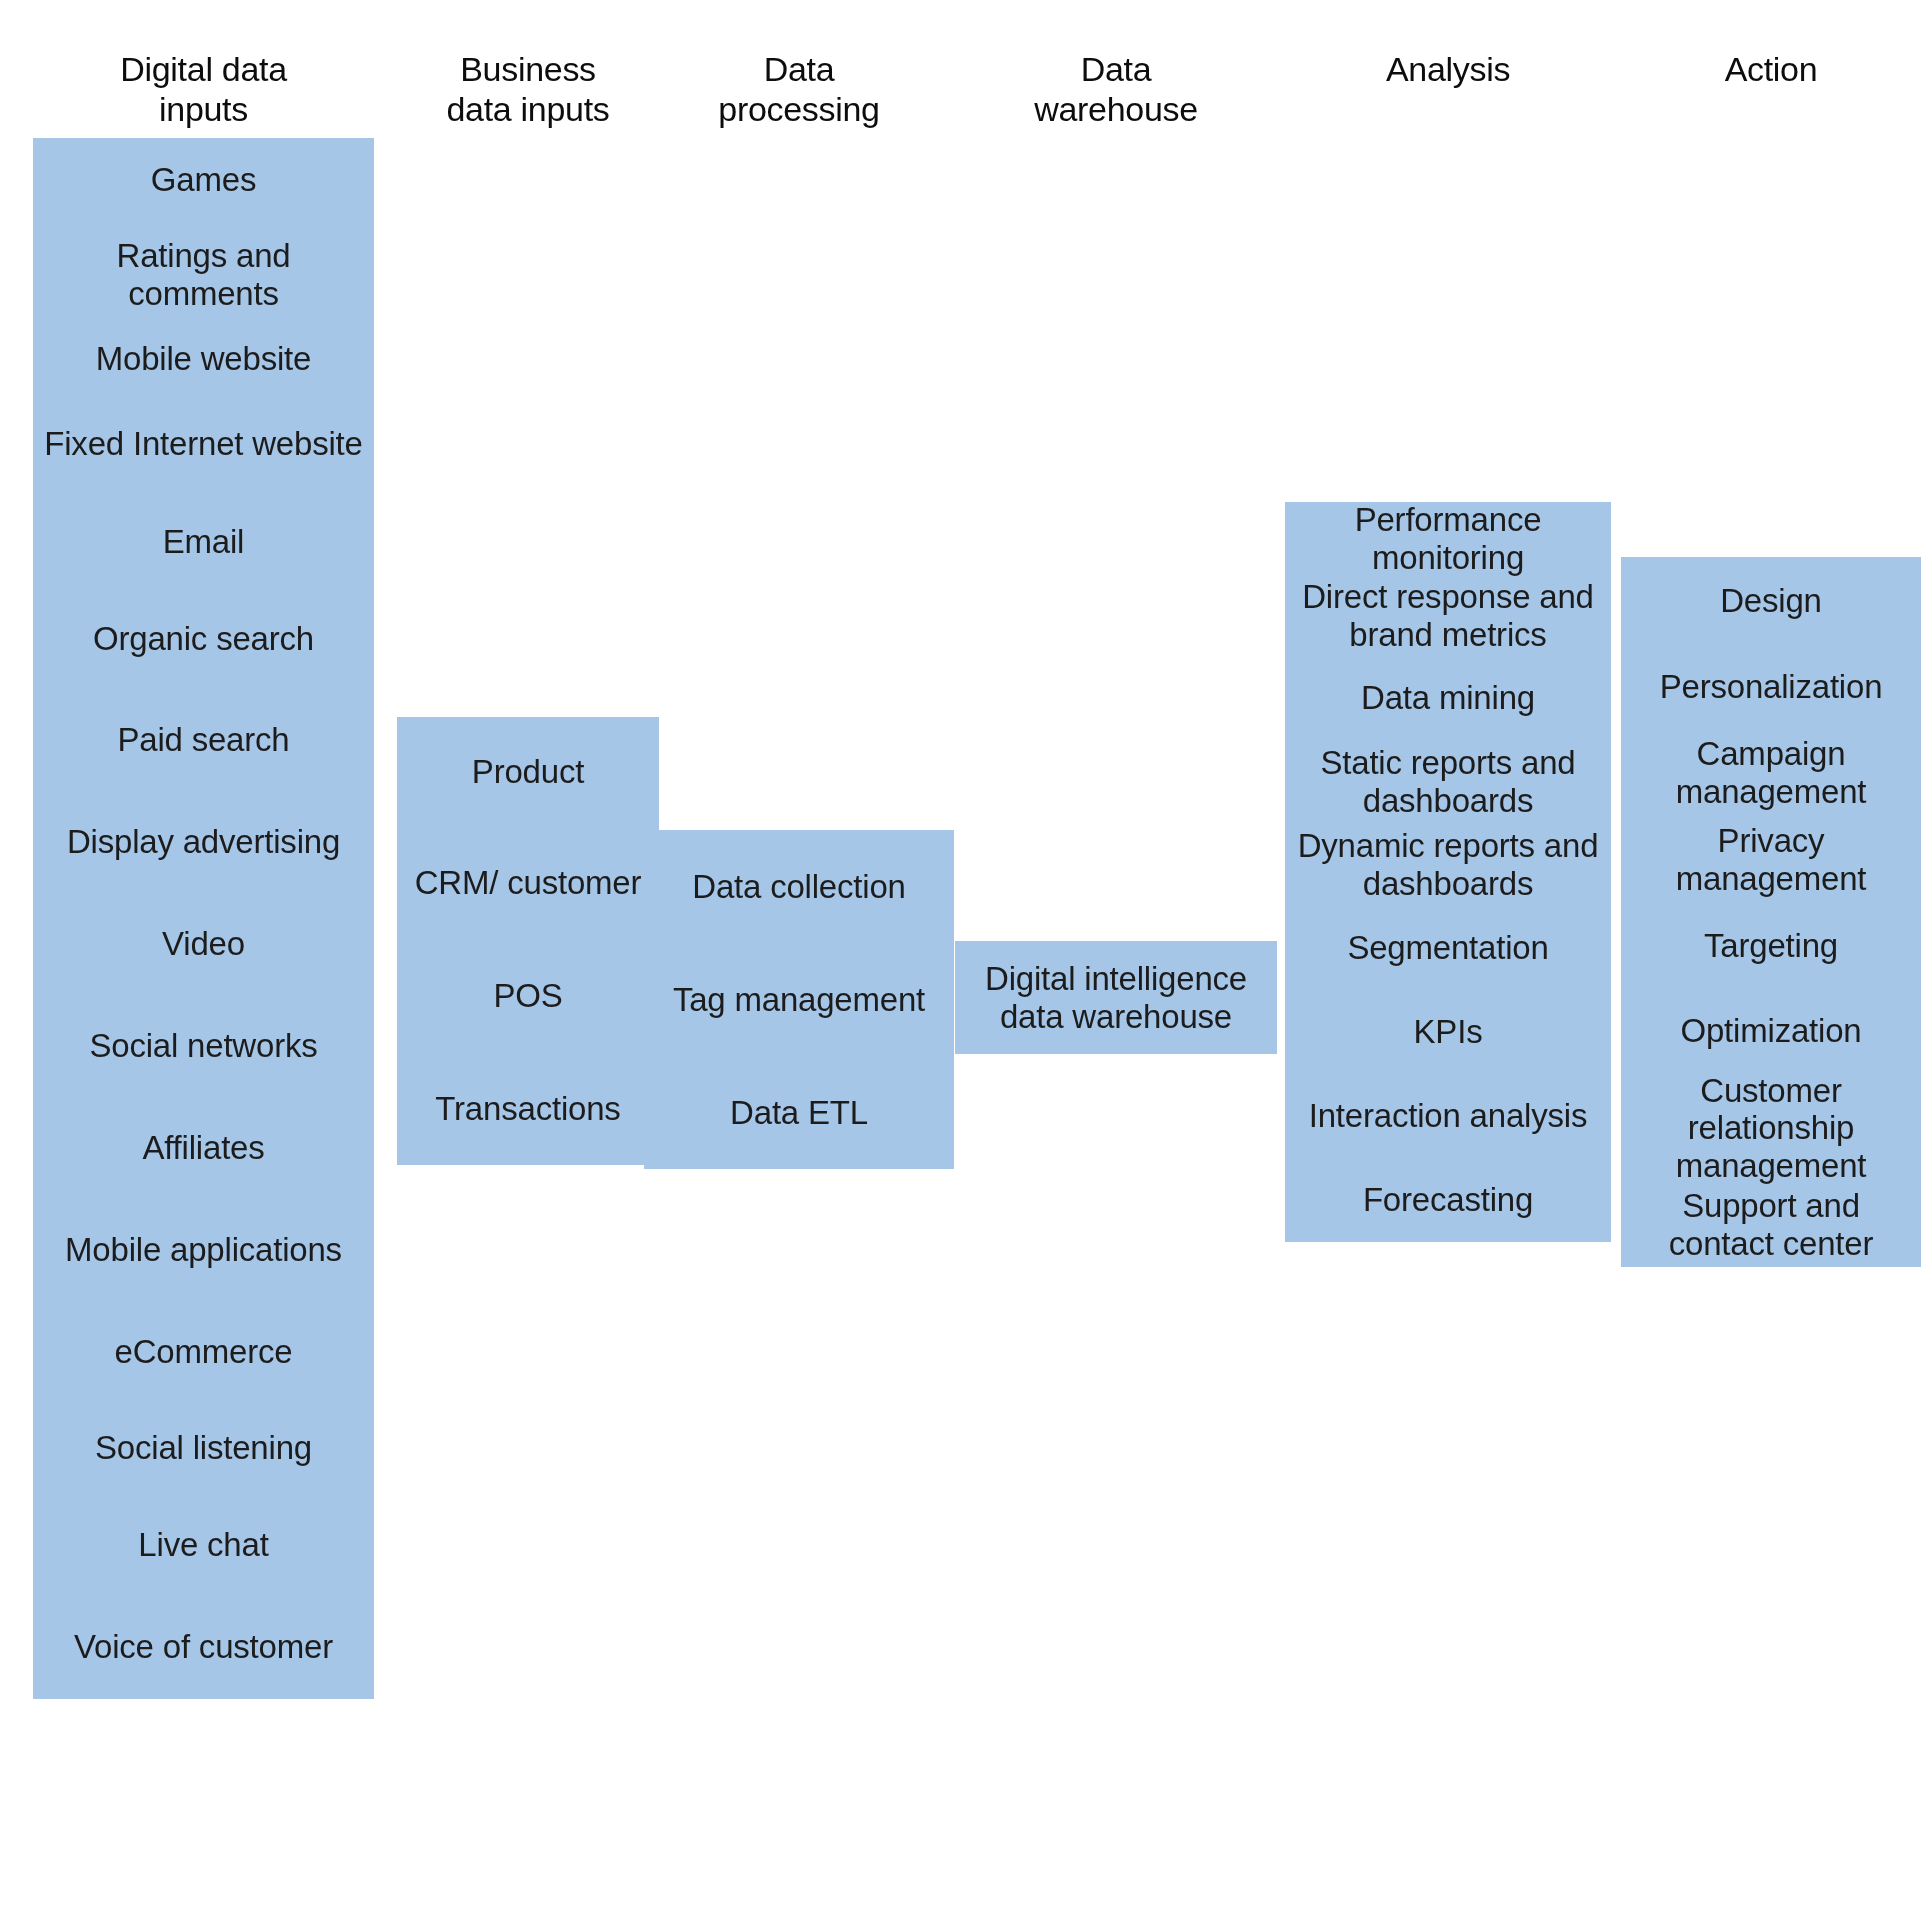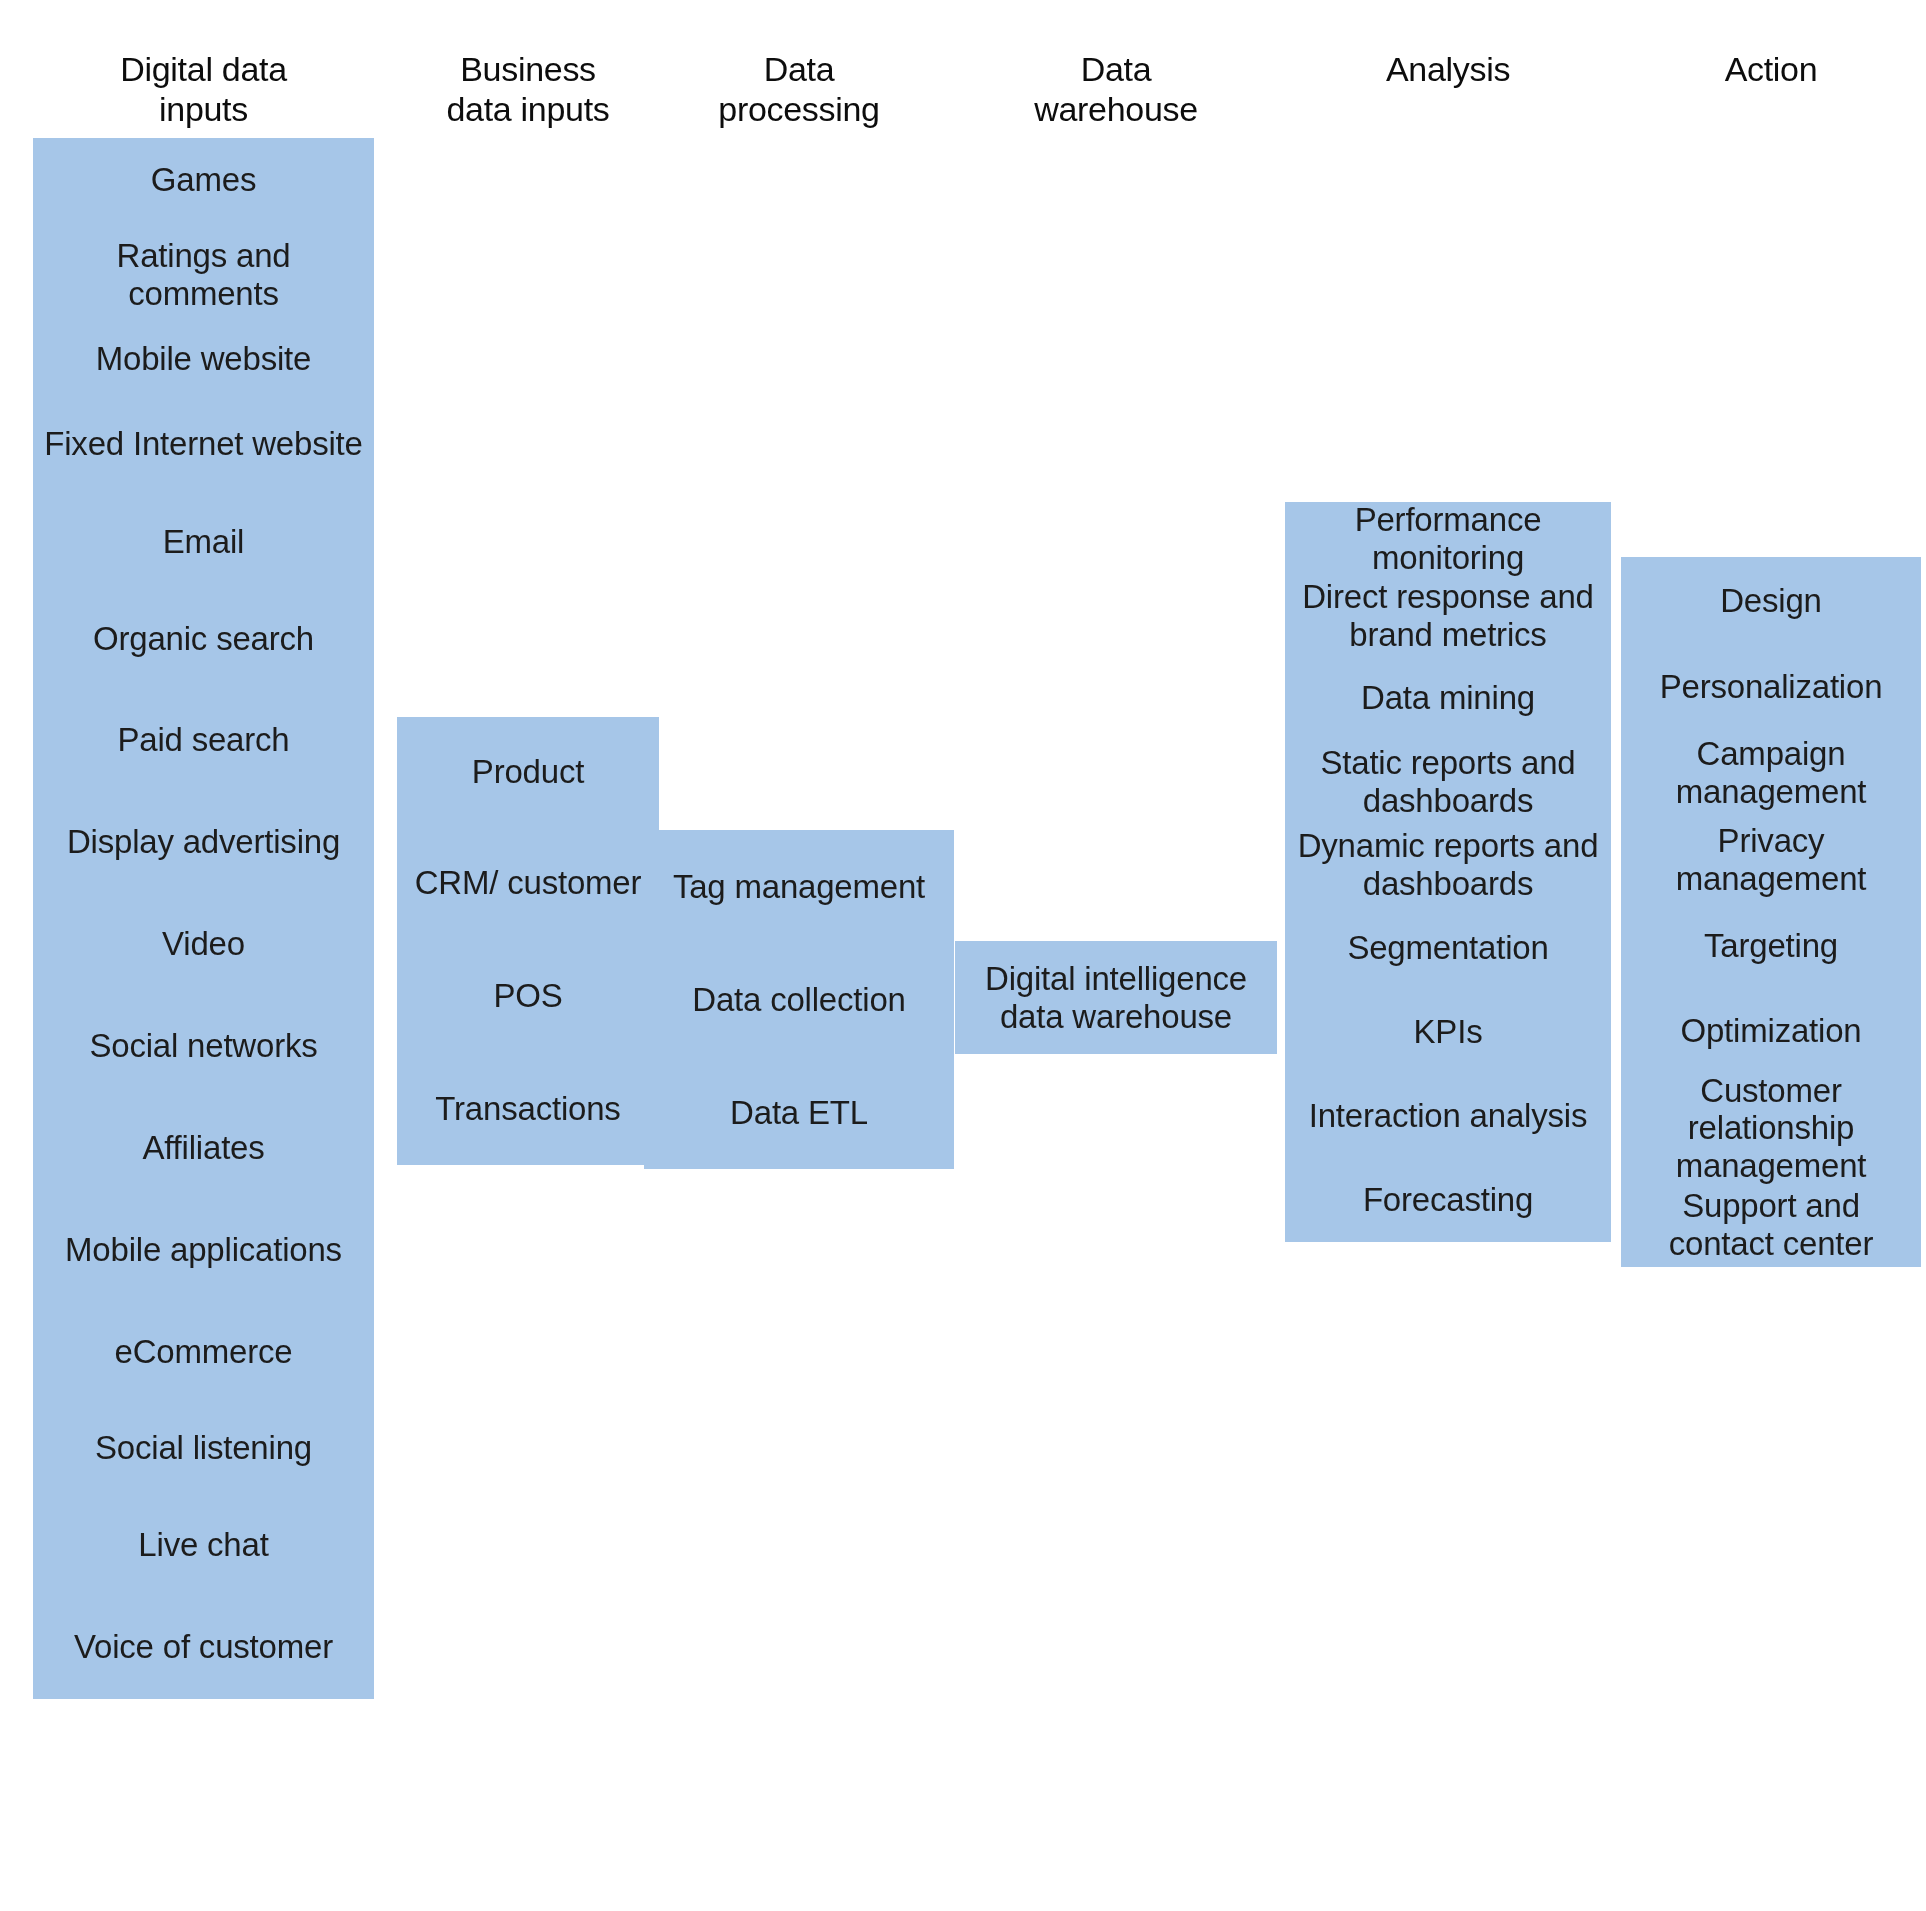--- a/index.html
+++ b/index.html
@@ -123,22 +123,22 @@
       <div class="box" style="height:113px">Transactions</div>
     </div>
   </div>
 
   <div class="col" id="col-processing">
     <div class="col-header">
       <div>Data</div>
       <div>processing</div>
     </div>
     <div class="stack" id="stack-processing">
+      <div class="box" style="height:113px">Data collection</div>
       <div class="box" style="height:113px">Tag management</div>
-      <div class="box" style="height:113px">Data collection</div>
       <div class="box" style="height:113px">Data ETL</div>
     </div>
   </div>
 
   <div class="col" id="col-warehouse">
     <div class="col-header">
       <div>Data</div>
       <div>warehouse</div>
     </div>
     <div class="stack" id="stack-warehouse">

